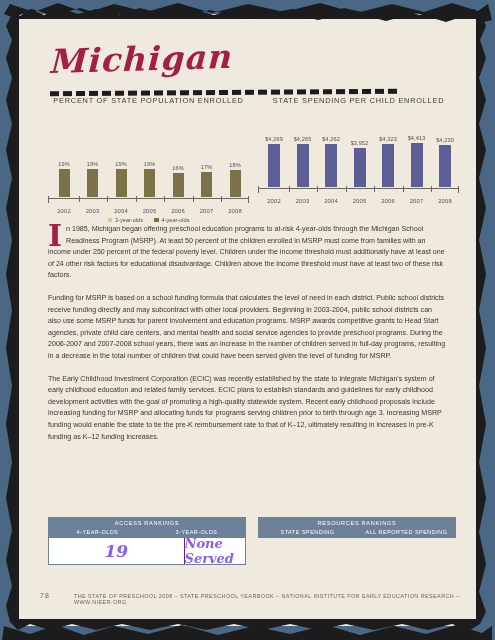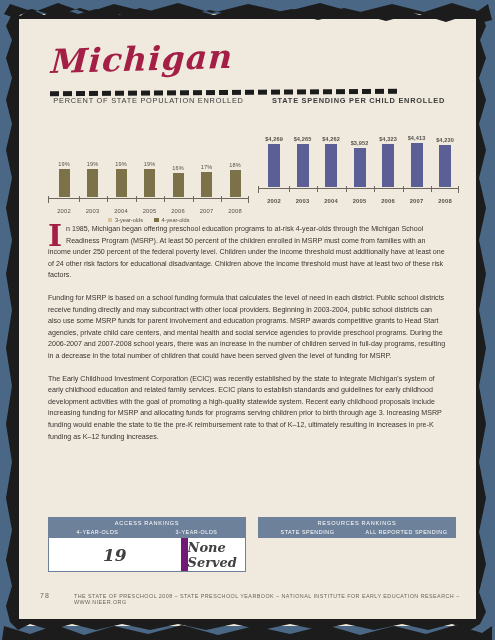--- a/index.html
+++ b/index.html
@@ -44,21 +44,21 @@
     margin-top:9px;
     width:350px; height:5px;
     background:repeating-linear-gradient(to right,
         #1c1c1c 0px,#1c1c1c 9px,#efe9de 9px,#efe9de 13px);
     transform:rotate(-0.4deg);
   }
 
   
   .chart-block{ position:absolute; top:96px; }
   #chart-left { left:46px;  width:205px; }
-  #chart-right{ left:256px; width:205px;font-weight:bold; }
+  #chart-right{ left:256px; width:205px; }
 
   .chart-title{
     text-align:center;
     font-size:7.4px;
     letter-spacing:.75px;
     color:#3b3b3b;
     line-height:10px;
   }
   .plot{
     position:relative;
@@ -143,28 +143,28 @@
   .rank-header .rh-title{
     font-size:5.6px; letter-spacing:.7px; display:block;
   }
   .rank-sub{ display:flex; margin-top:3px; }
   .rank-sub span{
     flex:1; text-align:center;
     font-size:5.4px; letter-spacing:.55px;
   }
   .rank-values{ display:flex; background:#ffffff; border:1px solid #6d819b; border-top:none; }
   .rank-cell{
-    flex:1; height:33px;
+    flex:1; height:26px;
     display:flex; align-items:center; justify-content:center;
     font-family:"DejaVu Serif", serif;
     font-style:italic; font-weight:bold;
-    font-size:17px; color:#404040;margin-left:37px;
+    font-size:17px; color:#8b5cf6;margin-left:37px;
   }
   .rank-cell.small-text{ font-size:13px; }
-  .rank-cell + .rank-cell{ border-left:7px solid #701a75; }
+  .rank-cell + .rank-cell{ border-left:1px solid #701a75; }
 
   
   #footer{
     position:absolute; left:40px; top:592px; width:420px;
     display:flex; align-items:baseline;
   }
   #page-number{
     font-size:7px; color:#6b655c; letter-spacing:1px; width:34px;
   }
   #footer-text{

